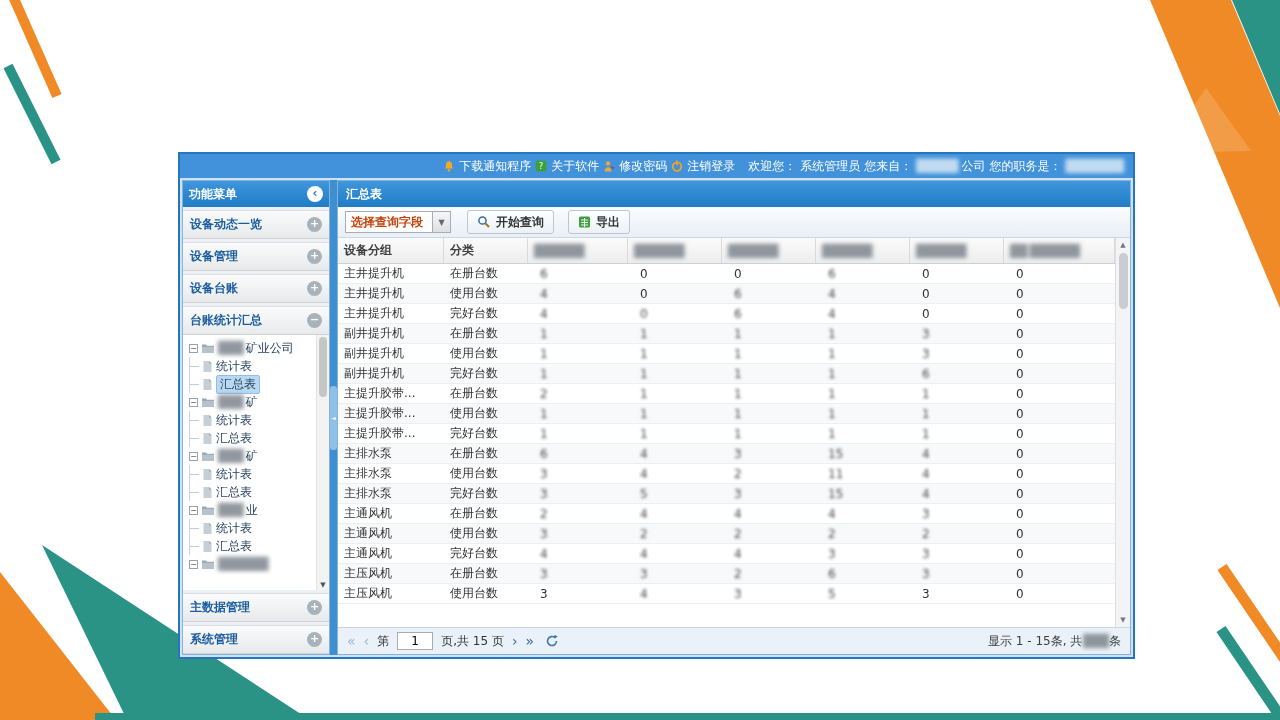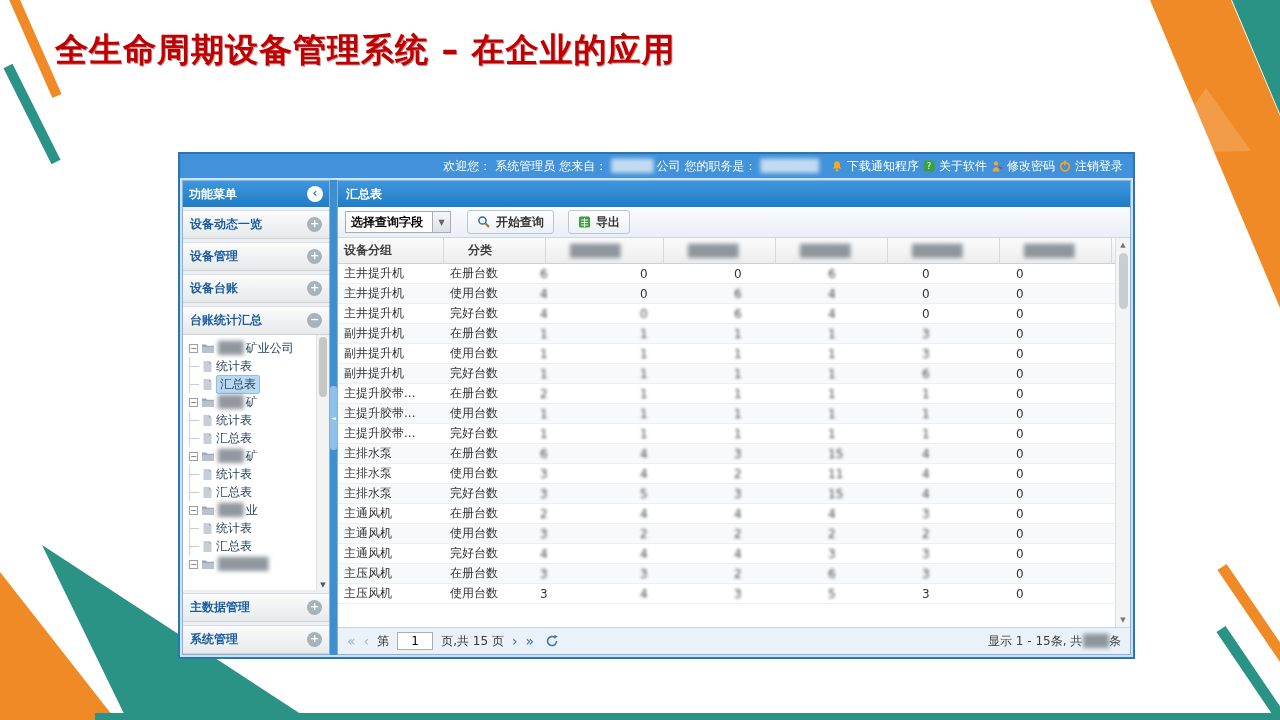--- a/index.html
+++ b/index.html
@@ -53,36 +53,36 @@
   .splitter { width:7px; flex:none; background:#3E8FD0; position:relative; }
   .splitter-handle { position:absolute; left:0; top:50%; margin-top:-32px; width:7px; height:64px;
     background:#8FC0E8; border-radius:3px; color:#EAF4FC; font-size:6px; display:flex; align-items:center; justify-content:center; cursor:col-resize; }
 
   .main { flex:1; background:#fff; border:1px solid #86B3DC; display:flex; flex-direction:column; overflow:hidden; }
   .panel-header { height:26px; flex:none; background:linear-gradient(#3F97DC,#1F7CC6); color:#fff; font-size:12px; font-weight:bold;
     display:flex; align-items:center; padding:0 8px; }
   .toolbar { height:31px; flex:none; background:linear-gradient(#FBFCFE,#E9EFF6); border-bottom:1px solid #CBD6E2;
     display:flex; align-items:center; gap:8px; padding:0 7px; }
   .combo { display:flex; height:22px; cursor:pointer; }
-  .combo-text { width:88px; background:#fff; border:1px solid #A9ACB2; font-size:12px; font-weight:bold; color:#000000;
+  .combo-text { width:88px; background:#fff; border:1px solid #A9ACB2; font-size:12px; font-weight:bold; color:#c2410c;
     display:flex; align-items:center; padding:0 5px; white-space:nowrap; }
   .combo-trigger { width:18px; border:1px solid #A9ACB2; border-left:none; background:linear-gradient(#F5F6F7,#DDE0E4);
     color:#666; font-size:8px; display:flex; align-items:center; justify-content:center; }
   .search-input { width:168px; height:22px; border:1px solid #A9ACB2; font-size:12px; padding:0 5px; color:#333;
     font-family:"DejaVu Sans","Liberation Sans",sans-serif; }
   .search-input::placeholder { color:#9A9A9A; }
   .tb-btn { display:flex; align-items:center; gap:5px; height:24px; padding:0 9px;
     background:linear-gradient(#FDFEFE,#EDF1F5); border:1px solid #BBC6D2; border-radius:3px;
     font-size:12px; color:#333; font-weight:bold; cursor:pointer; white-space:nowrap; }
   .tb-btn.search { margin-left:8px; }
   .tb-btn.export { margin-left:6px; }
 
   .grid { flex:1; display:flex; overflow:hidden; }
   .grid-cols { flex:1; display:flex; flex-direction:column; overflow:hidden; }
-  .thead { display:flex; height:26px; flex:none; background:linear-gradient(#FBFBFB,#EDEDED); border-bottom:1px solid #D0D0D0;gap:18px; }
+  .thead { display:flex; height:26px; flex:none; background:linear-gradient(#FBFBFB,#EDEDED); border-bottom:1px solid #D0D0D0; }
   .th { border-right:1px solid #D9D9D9; font-size:12px; font-weight:bold; color:#3E3E3E;
     display:flex; align-items:center; padding-left:6px; flex:none; overflow:hidden; white-space:nowrap; cursor:pointer; }
   .tbody { flex:1; overflow:hidden; }
   .tr { display:flex; height:20px; border-bottom:1px solid #EFEFEF; cursor:pointer; }
   .tr:nth-child(even) { background:#F7F9FB; }
   .td { font-size:12px; color:#333; display:flex; align-items:center; padding-left:6px; flex:none; overflow:hidden; white-space:nowrap; }
   .td.val { padding-left:12px; }
 
   .vscroll { width:15px; flex:none; background:#F3F4F5; border-left:1px solid #DDE0E3; display:flex; flex-direction:column; align-items:center; }
   .vs-arrow { font-size:7px; color:#777; line-height:14px; height:14px; cursor:pointer; }
@@ -109,35 +109,25 @@
     <polygon points="1232,0 1280,0 1280,114" fill="#2B9386"></polygon>
     <polygon points="1150,0 1231,0 1280,116 1280,308" fill="#F08A26"></polygon>
     <polygon points="1206,88 1162,153 1251,151" fill="rgba(255,255,255,0.16)"></polygon>
     <polygon points="0,572 0,720 116,720" fill="#F08A26"></polygon>
     <polygon points="42,545 127,720 310,720" fill="#2B9386"></polygon>
     <rect x="95" y="713" width="1185" height="7" fill="#2B9386"></rect>
     <line x1="1222" y1="567" x2="1288" y2="664" stroke="#F08A26" stroke-width="11"></line>
     <line x1="1221" y1="629" x2="1284" y2="722" stroke="#2B9386" stroke-width="11"></line>
   </svg>
 
-  <div class="slide-title">全生命周期设备管理系统 – 在企业的应用</div>
 
   <div class="app">
 
 
     <div class="userbar">
-      <span class="ub-group">
-        <span>欢迎您：</span>
-        <span>系统管理员</span>
-        <span>您来自：</span>
-        <span class="censored on-blue">█████</span>
-        <span>公司</span>
-        <span>您的职务是：</span>
-        <span class="censored on-blue">███████</span>
-      </span>
       <span class="ub-group" id="userbar-links">
           <a class="ub-link">
             <span class="ic">
               <svg width="12" height="13" viewBox="0 0 12 13">
                 <path d="M6 1.2c-1.9 0-3 1.5-3 3.4v2.2L1.8 8.6h8.4L9 6.8V4.6C9 2.7 7.9 1.2 6 1.2z" fill="#F6A823"></path>
                 <circle cx="6" cy="10.3" r="1.3" fill="#F6A823"></circle>
               </svg>
             </span>
             <span>下载通知程序</span>
           </a>
@@ -163,20 +153,29 @@
           <a class="ub-link">
             <span class="ic">
               <svg width="12" height="12" viewBox="0 0 12 12">
                 <circle cx="6" cy="6.6" r="4.3" fill="none" stroke="#F2A325" stroke-width="1.8"></circle>
                 <line x1="6" y1="0.6" x2="6" y2="5.2" stroke="#F2A325" stroke-width="1.8"></line>
               </svg>
             </span>
             <span>注销登录</span>
           </a>
         </span>
+      <span class="ub-group">
+        <span>欢迎您：</span>
+        <span>系统管理员</span>
+        <span>您来自：</span>
+        <span class="censored on-blue">█████</span>
+        <span>公司</span>
+        <span>您的职务是：</span>
+        <span class="censored on-blue">███████</span>
+      </span>
     </div>
 
     <div class="content">
 
       <div class="sidebar">
         <div class="sb-header">
           <span>功能菜单</span>
           <span class="sb-collapse">‹</span>
         </div>
         <div id="sb-body" style="display:flex;flex-direction:column;flex:1;overflow:hidden;">

